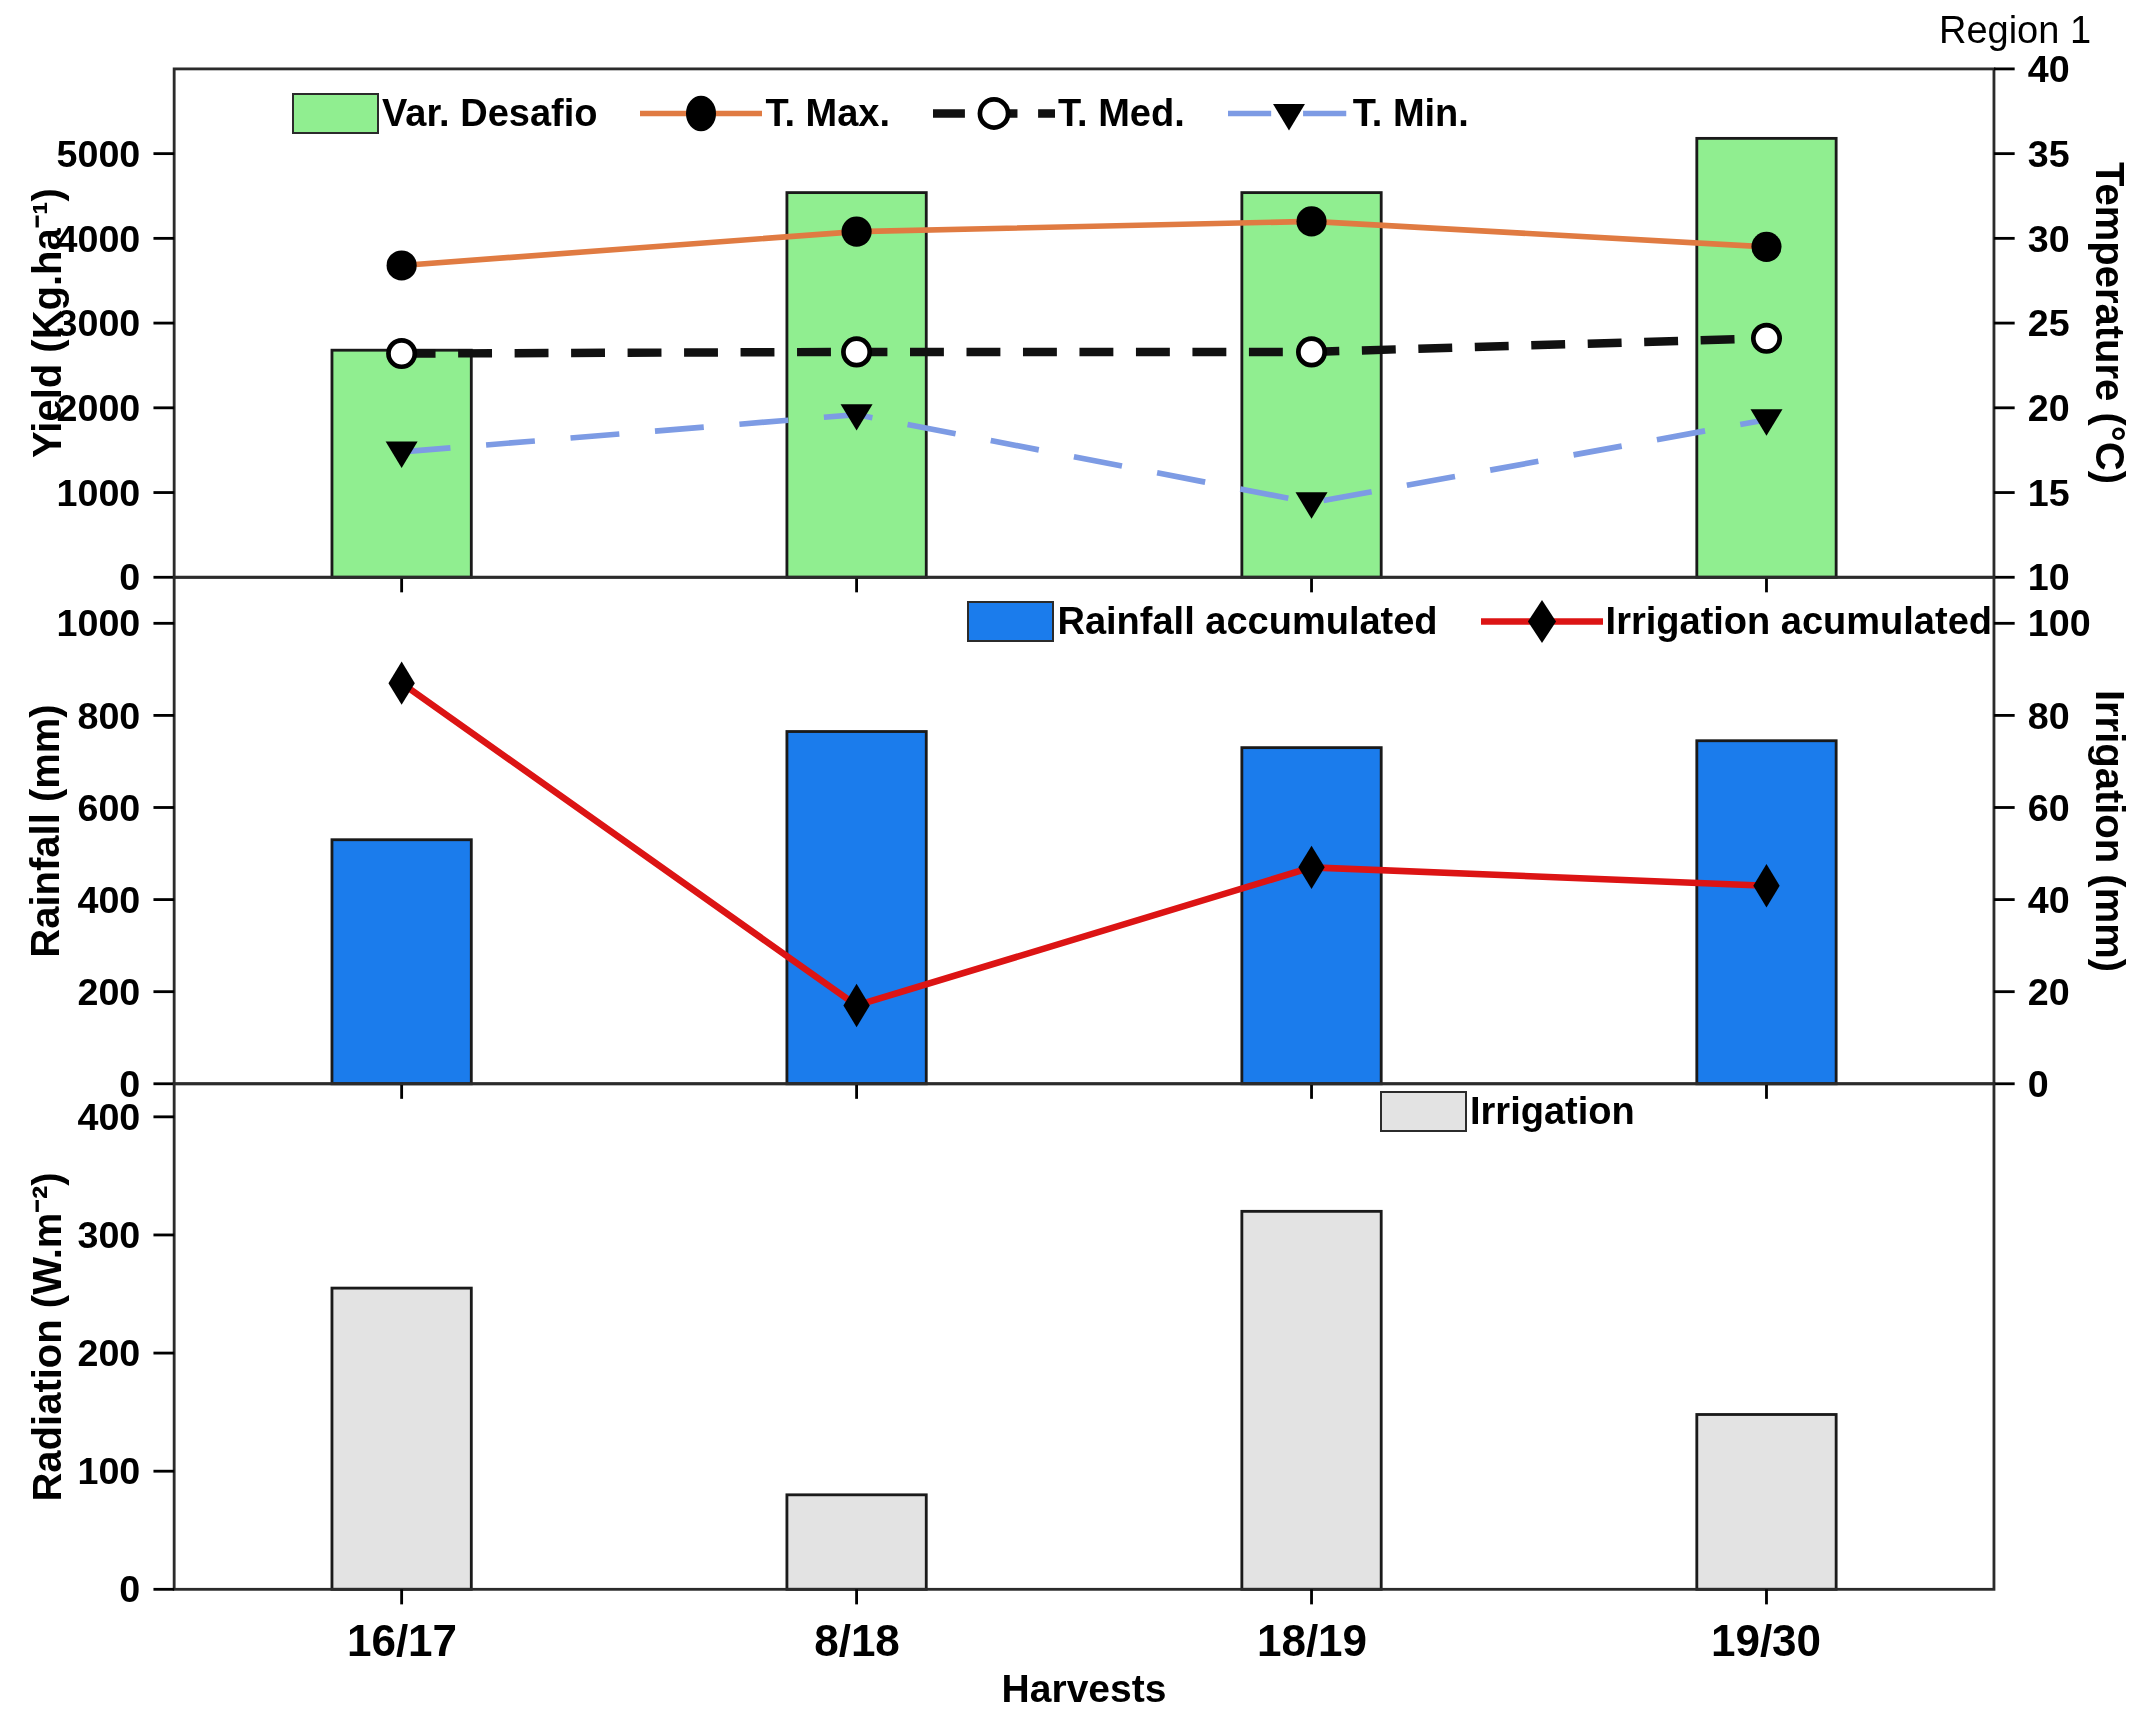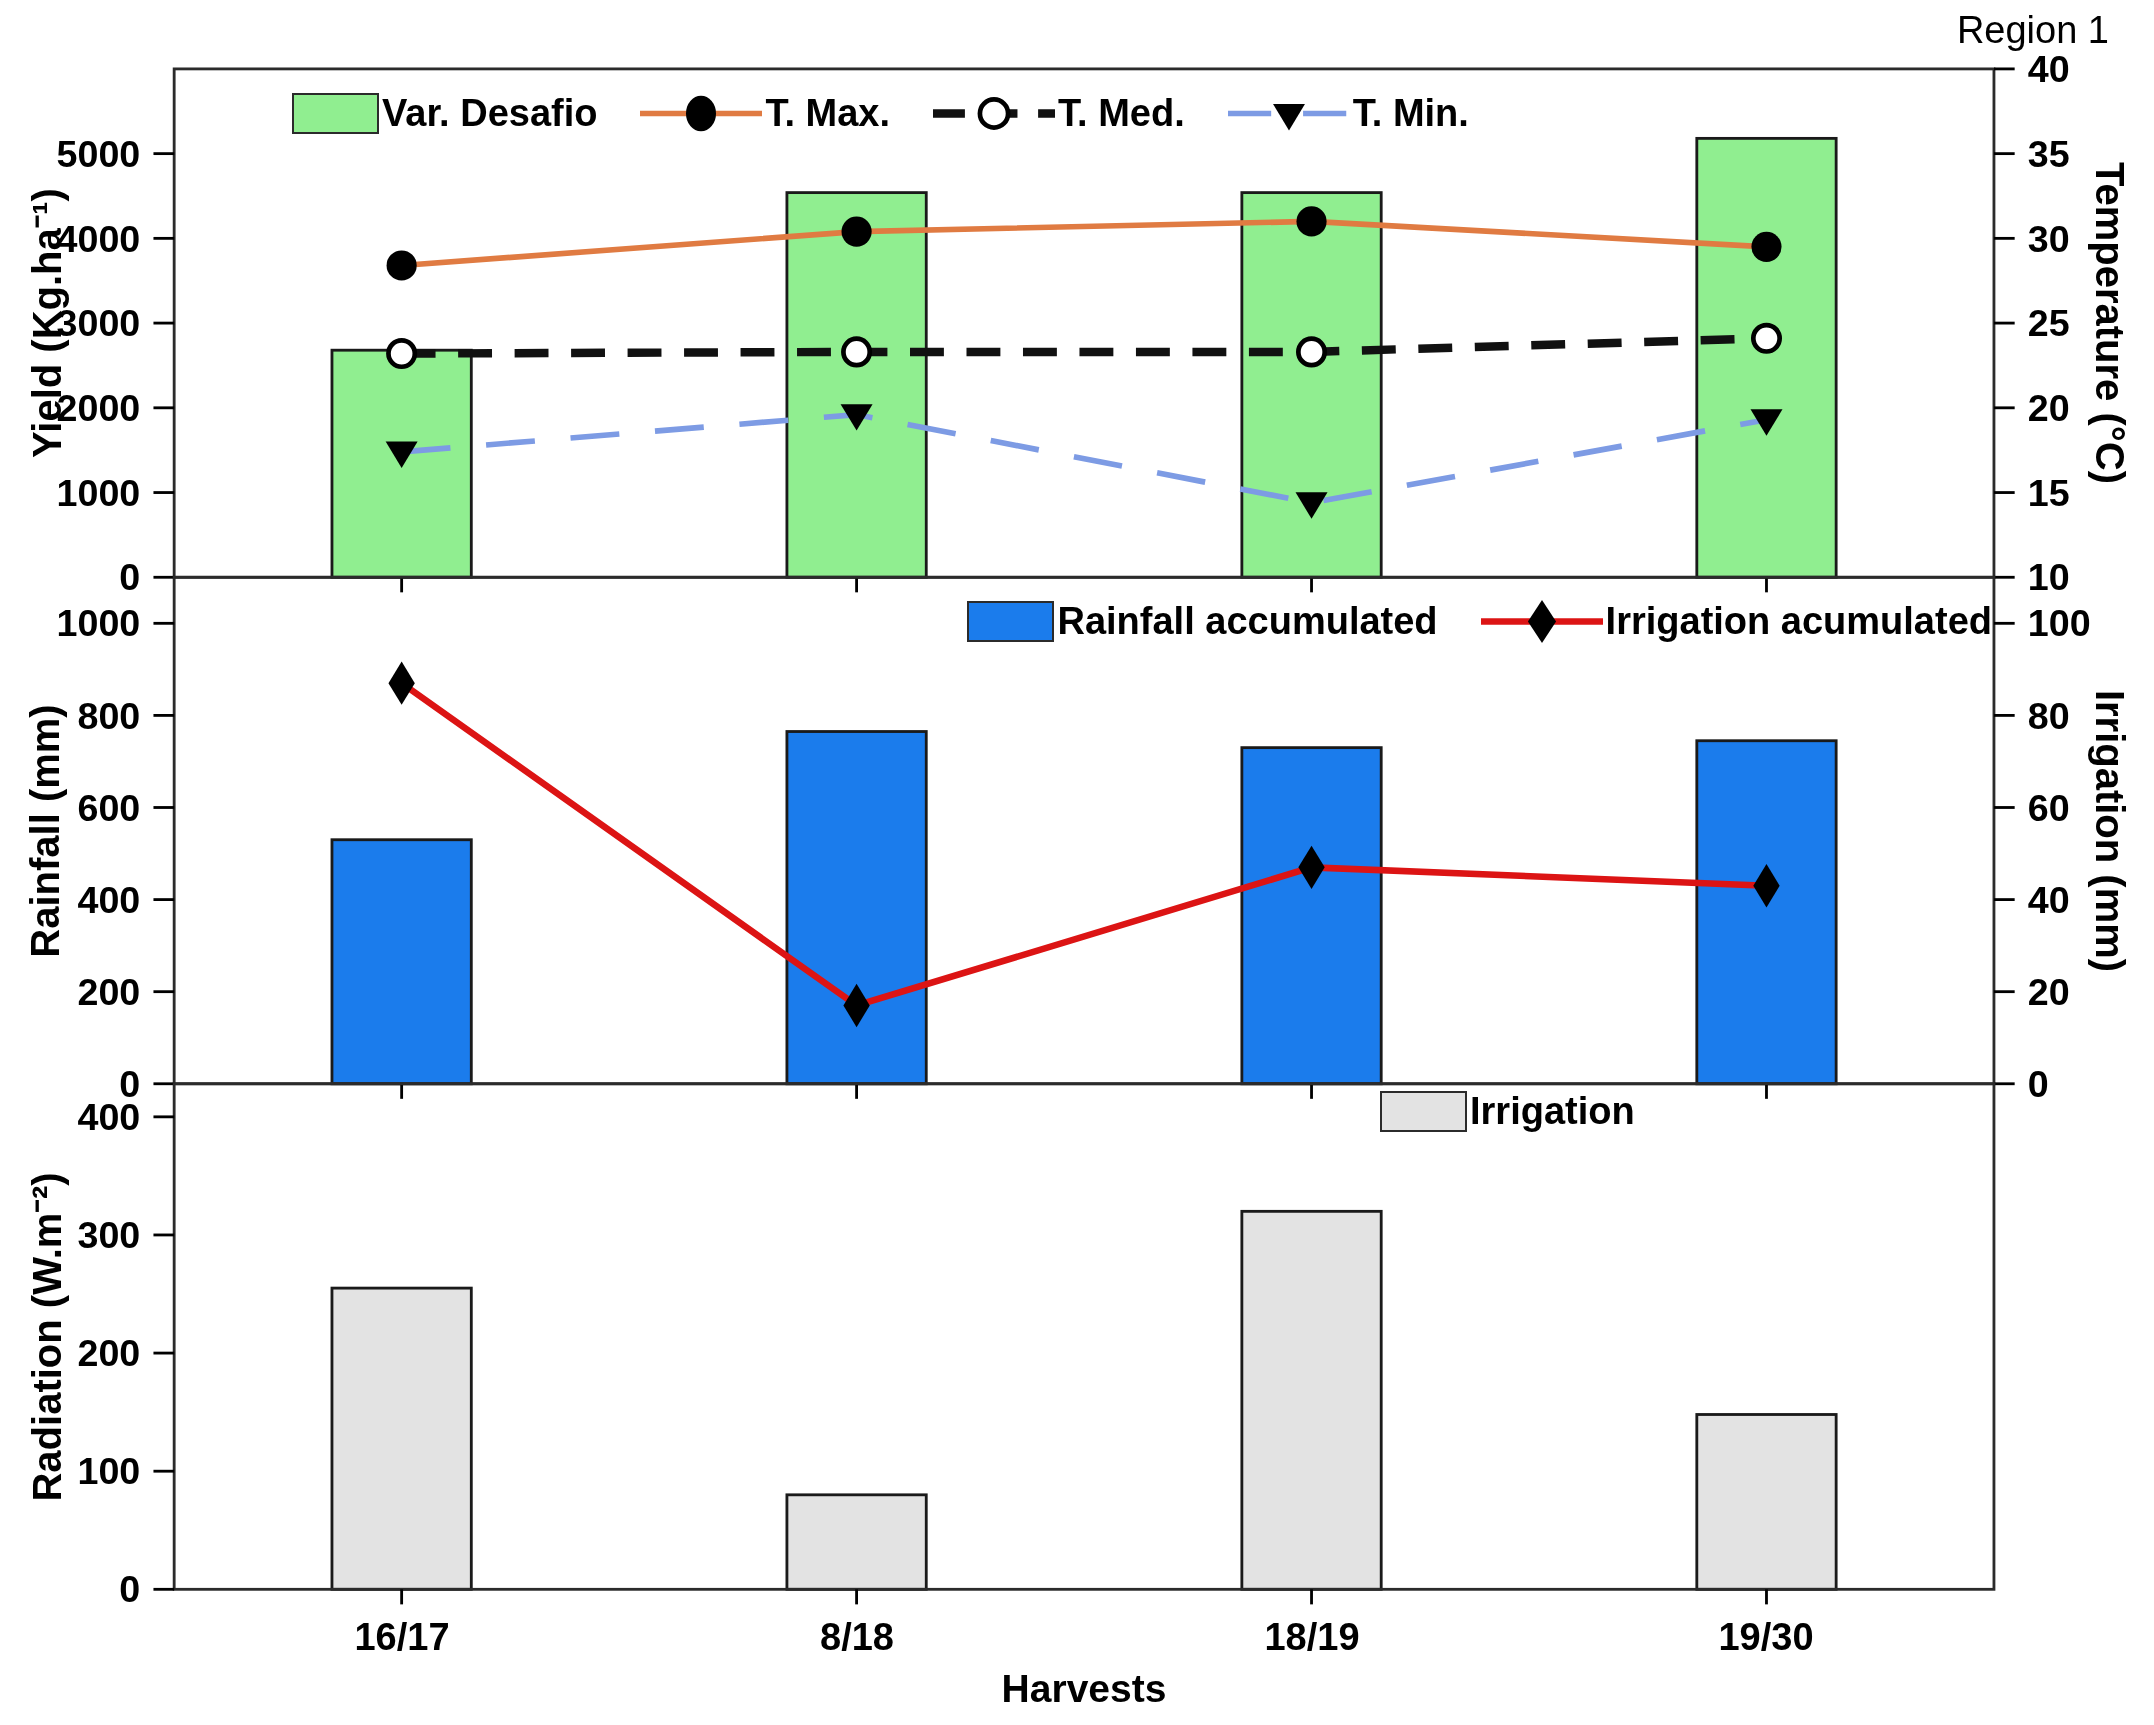--- a/index.html
+++ b/index.html
@@ -1,32 +1,32 @@
 <!DOCTYPE html>
 <html style="--yield-bar: #90EE90; --rain-bar: #1B7CEC; --radiation-bar: #E3E3E3; --tmax: #E07B42; --tmed: #111111; --tmin: #7D9BE4; --irrigation: #DC1414; --marker: #000000; --frame: #2B2B2B;font-size:15px"><head>
 <meta charset="utf-8">
 <style>
   html,body{margin:0;padding:0;background:#fff}
   #canvas{position:relative;width:2154px;height:1726px;background:#fff;color:#000;
           font-family:"Liberation Sans",sans-serif;overflow:hidden}
   #plot{position:absolute;left:0;top:0}
-  .figure-title{position:absolute;left:1921px;top:9.4px;width:188px;text-align:right;
+  .figure-title{position:absolute;left:1921px;top:9.4px;width:188px;text-align:center;
           font-size:38px;font-weight:400;white-space:nowrap}
   .axis-title{position:absolute;font-weight:bold;font-size:40px;white-space:nowrap;
           transform:translate(-50%,-50%) rotate(-90deg)}
   .axis-title.right{transform:translate(-50%,-50%) rotate(90deg)}
   .legend{position:absolute;display:flex;align-items:center;font-weight:bold;
           font-size:38px;white-space:nowrap}
   .legend-item{display:flex;align-items:center;gap:3px;margin-right:43px}
   .legend-item:last-child{margin-right:0}
   .swatch{width:87px;height:41px;border:2.8px solid #2b2b2b;display:inline-block;box-sizing:border-box}
   .swatch-yield{background:var(--yield-bar)}
   .swatch-rain{background:var(--rain-bar)}
   .swatch-radiation{background:var(--radiation-bar)}
-  .xcat{position:absolute;top:1616px;transform:translateX(-50%);font-size:38px;font-weight:bold}
+  .xcat{position:absolute;top:1616px;transform:translateX(-50%);font-size:44px;font-weight:bold}
   .xlabel{position:absolute;top:1667px;left:1084px;transform:translateX(-50%);
           font-size:39px;font-weight:bold}
 </style>
 </head>
 <body>
 
 <div id="canvas">
 
   <svg id="plot" width="2154" height="1726" xmlns="http://www.w3.org/2000/svg" viewBox="0 0 2288 1833">
       <rect x="352.625" y="371.8" width="148" height="241.2" fill="#90EE90" stroke="#1a1a1a" stroke-width="3"></rect>

